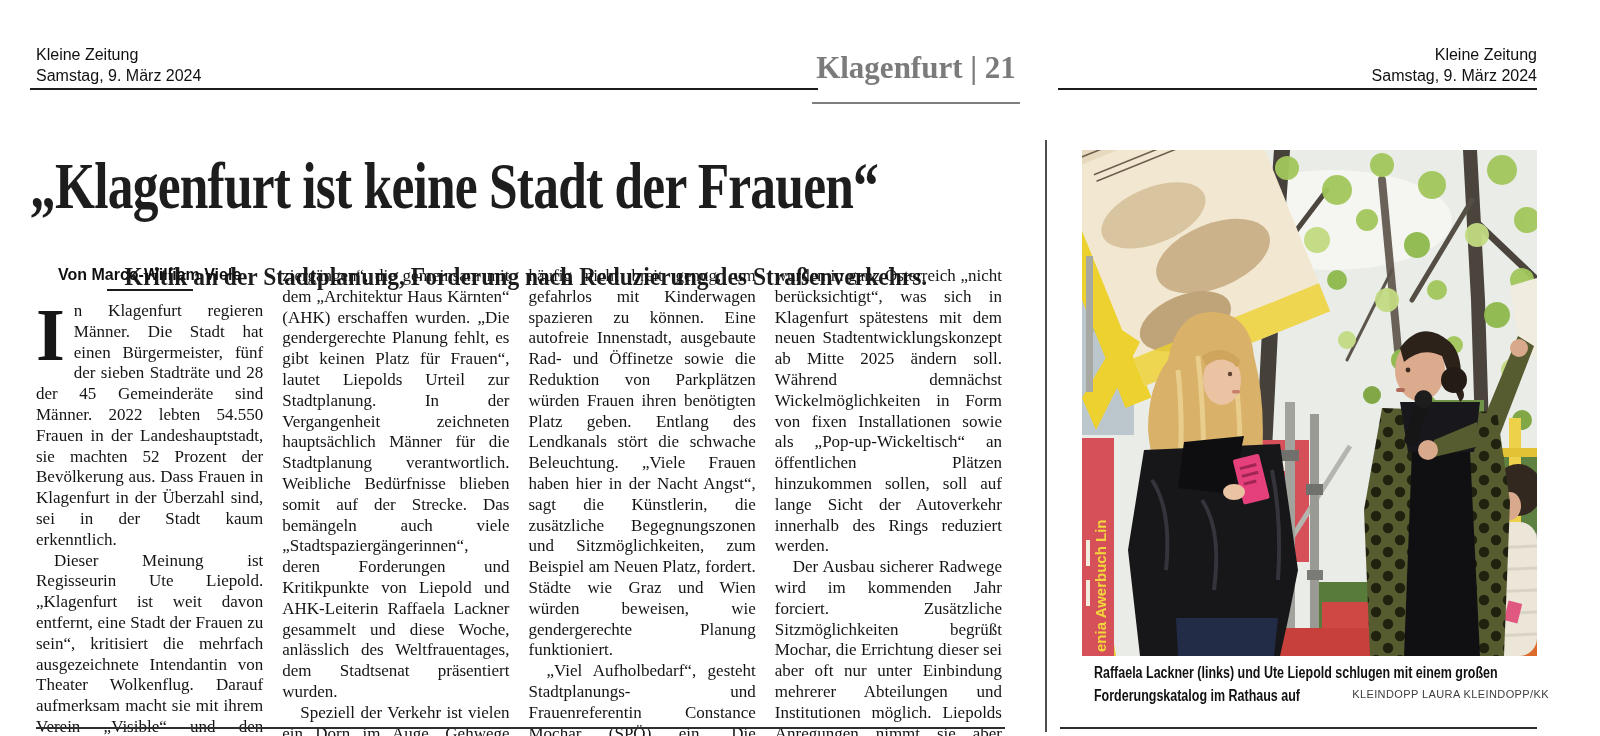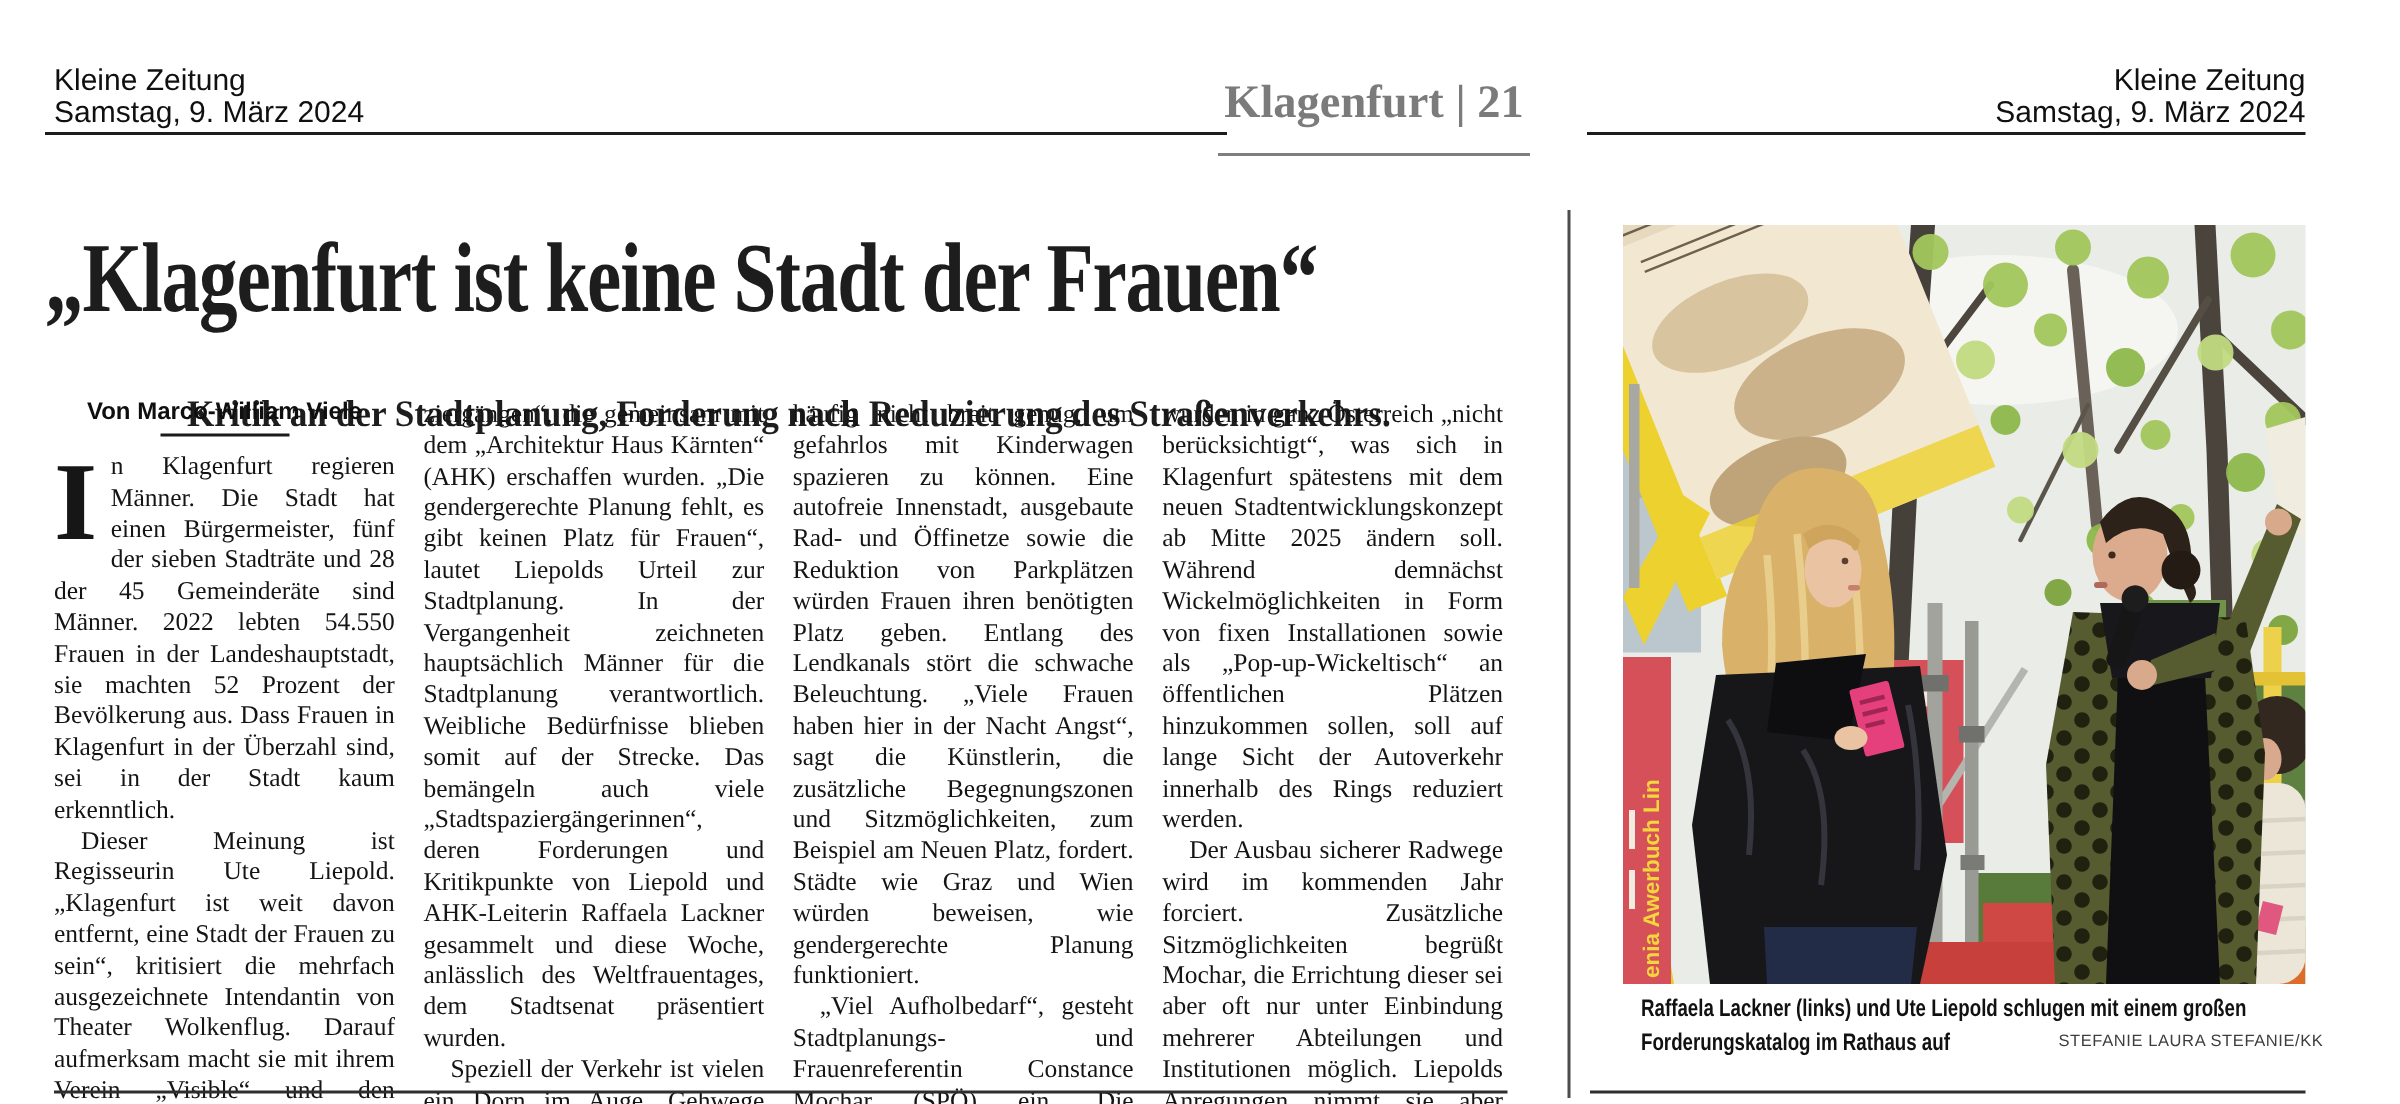--- a/index.html
+++ b/index.html
@@ -1,20 +1,20 @@
 <!DOCTYPE html>
 <html lang="de"><head>
 <meta charset="utf-8">
 <style>
   html,body{margin:0;padding:0;width:1600px;height:736px;overflow:hidden;background:#fff;}
   body{position:relative;font-family:"Liberation Serif",serif;color:#161616;}
 
   
   .masthead{position:absolute;top:44px;font-family:"Liberation Sans",sans-serif;
-            font-size:20px;line-height:21px;color:#101010;}
+            font-size:16px;line-height:21px;color:#101010;}
   .masthead.left{left:36px;text-align:left;}
   .masthead.right{right:63px;text-align:right;}
   .rule{position:absolute;background:#1c1c1c;}
   .rule-top-left{left:30px;top:88px;width:788px;height:2px;}
   .rule-top-right{left:1058px;top:88px;width:479px;height:2px;}
   .section-title{position:absolute;left:812px;top:50px;width:208px;text-align:center;
                  font-family:"Liberation Serif",serif;font-weight:700;font-size:31px;
                  color:#7b7b7b;border-bottom:2px solid #7e7e7e;padding-bottom:16px;}
 
   
@@ -282,14 +282,14 @@
       <line x1="161" y1="332" x2="174" y2="332" stroke="#a02552" stroke-width="3"></line>
     </g>
     <ellipse cx="152" cy="342" rx="11" ry="8" fill="#e9c3a2"></ellipse>
   </g>
 </svg>
 </div>
 
 <div class="caption">
   <div class="cap-line">Raffaela Lackner (links) und Ute Liepold schlugen mit einem großen</div>
   <div class="cap-line">Forderungskatalog im Rathaus auf</div>
-  <span class="credit">STEFANIE LAURA STEFANIE/KK</span>
+  <span class="credit">KLEINDOPP LAURA KLEINDOPP/KK</span>
 </div>
 
 </body></html>

